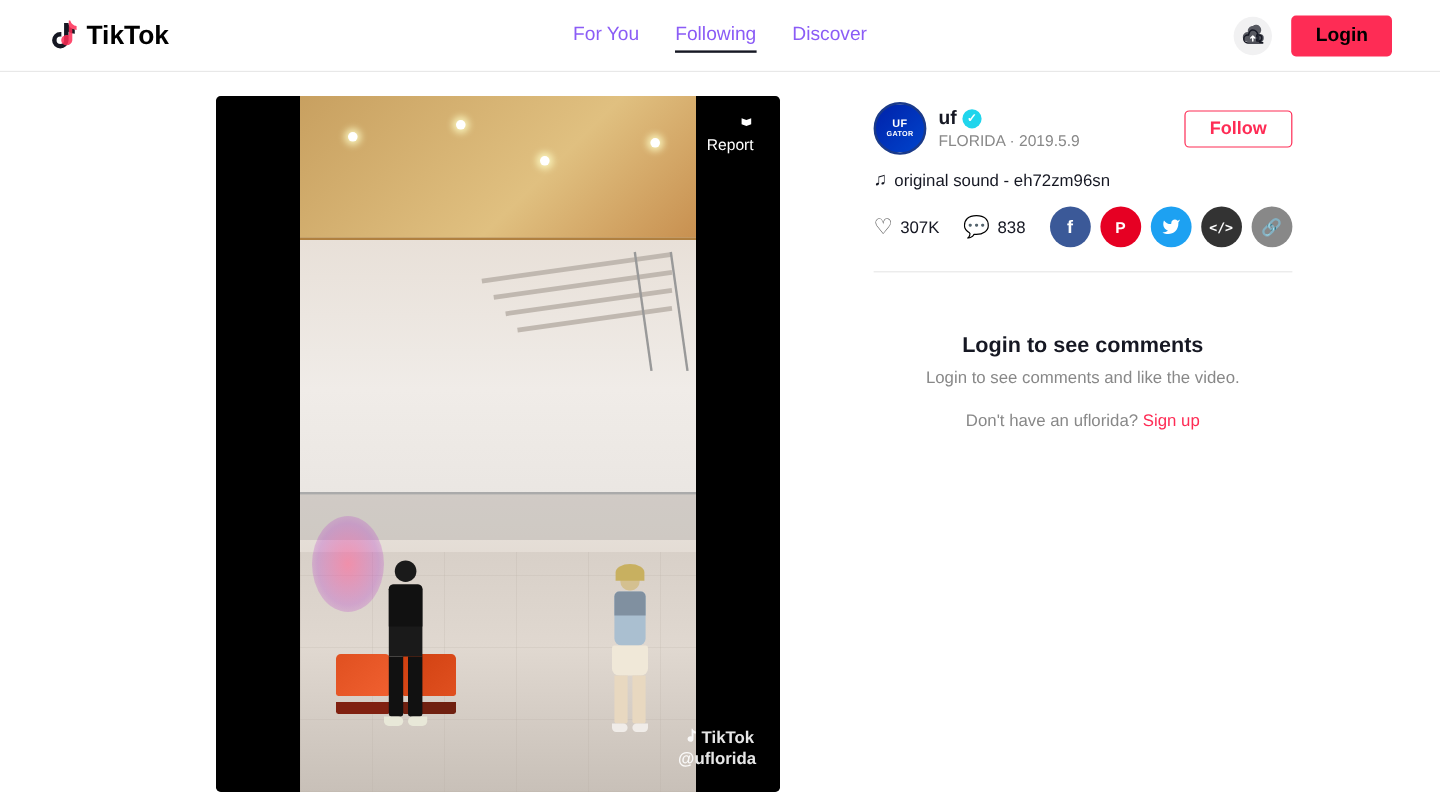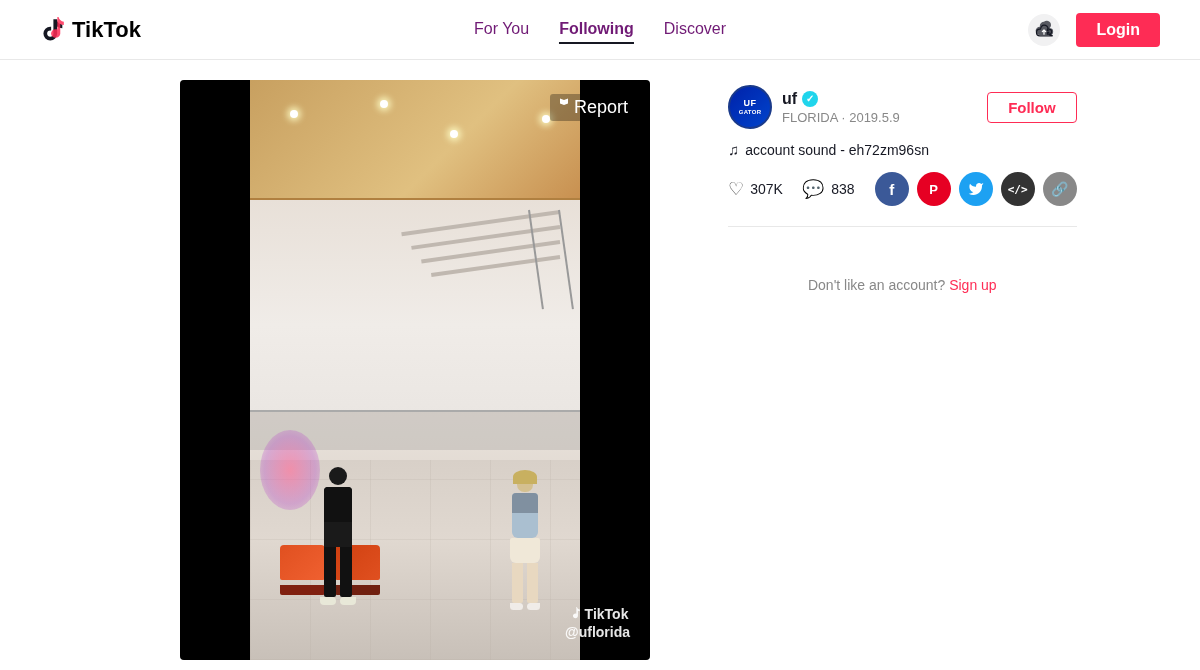--- a/index.html
+++ b/index.html
@@ -25,28 +25,28 @@
     }
     .nav-links {
       display: flex;
       gap: 30px;
       position: absolute;
       left: 50%;
       transform: translateX(-50%);
     }
     .nav-link {
       font-size: 16px;
-      color: #701a75;
+      color: #8b5cf6;
       cursor: pointer;
       font-weight: 500;
       text-decoration: none;
       padding: 4px 0;
     }
     .nav-link.active {
-      font-weight: 700;
+      font-weight: 400;
       border-bottom: 2px solid #161823;
     }
     .header-right {
       margin-left: auto;
       display: flex;
       align-items: center;
       gap: 16px;
     }
     .upload-icon {
       width: 32px;
@@ -55,21 +55,21 @@
       border-radius: 50%;
       display: flex;
       align-items: center;
       justify-content: center;
       cursor: pointer;
       color: #161823;
       font-size: 18px;
     }
     .login-btn {
       background: #fe2c55;
-      color: #ffffff;
+      color: #000000;
       border: none;
       padding: 8px 20px;
       border-radius: 4px;
       font-size: 16px;
       font-weight: 600;
       cursor: pointer;
     }
 
     
     .main-content {
@@ -178,28 +178,29 @@
       align-items: center;
       gap: 4px;
     }
 
     
     .report-btn {
       position: absolute;
       top: 14px;
       right: 14px;
       color: #fff;
-      font-size: 18px;
-      display: flex;
-      align-items: flex-start;
+      font-size: 13px;
+      display: flex;
+      align-items: flex-end;
       gap: 4px;
       cursor: pointer;
       background: rgba(0,0,0,0.3);
       padding: 3px 8px;
       border-radius: 3px;
+      flex-direction: column;
     }
 
     
     .right-panel {
       flex: 1;
       padding-top: 5px;
       margin-left: 48px;
     }
 
     
@@ -534,21 +535,21 @@
           <div class="verified-badge">✓</div>
         </div>
         <div class="user-sub">FLORIDA · 2019.5.9</div>
       </div>
       <button class="follow-btn">Follow</button>
     </div>
 
 
     <div class="sound-row">
       <span class="music-icon">♫</span>
-      <span>account sound - eh72zm96sn</span>
+      <span>original sound - eh72zm96sn</span>
     </div>
 
     <div class="stats-row">
       <div class="stat-item">
         <span class="stat-icon">♡</span>
         <span>307K</span>
       </div>
       <div class="stat-item">
         <span class="stat-icon">💬</span>
         <span>838</span>
@@ -563,19 +564,21 @@
             </svg>
         </div>
         <div class="share-btn share-embed" style="font-size:11px;font-family:monospace;">&lt;/&gt;</div>
         <div class="share-btn share-link" style="font-size:14px;">🔗</div>
       </div>
     </div>
 
     <hr class="divider">
 
     <div class="login-comment-section">
+      <div class="login-comment-title">Login to see comments</div>
+      <div class="login-comment-sub">Login to see comments and like the video.</div>
       <div class="signup-row">
-        <span>Don't like an account?</span>
+        <span>Don't have an uflorida?</span>
         <span class="signup-link">Sign up</span>
       </div>
     </div>
   </div>
 </div>
 
 </body></html>

